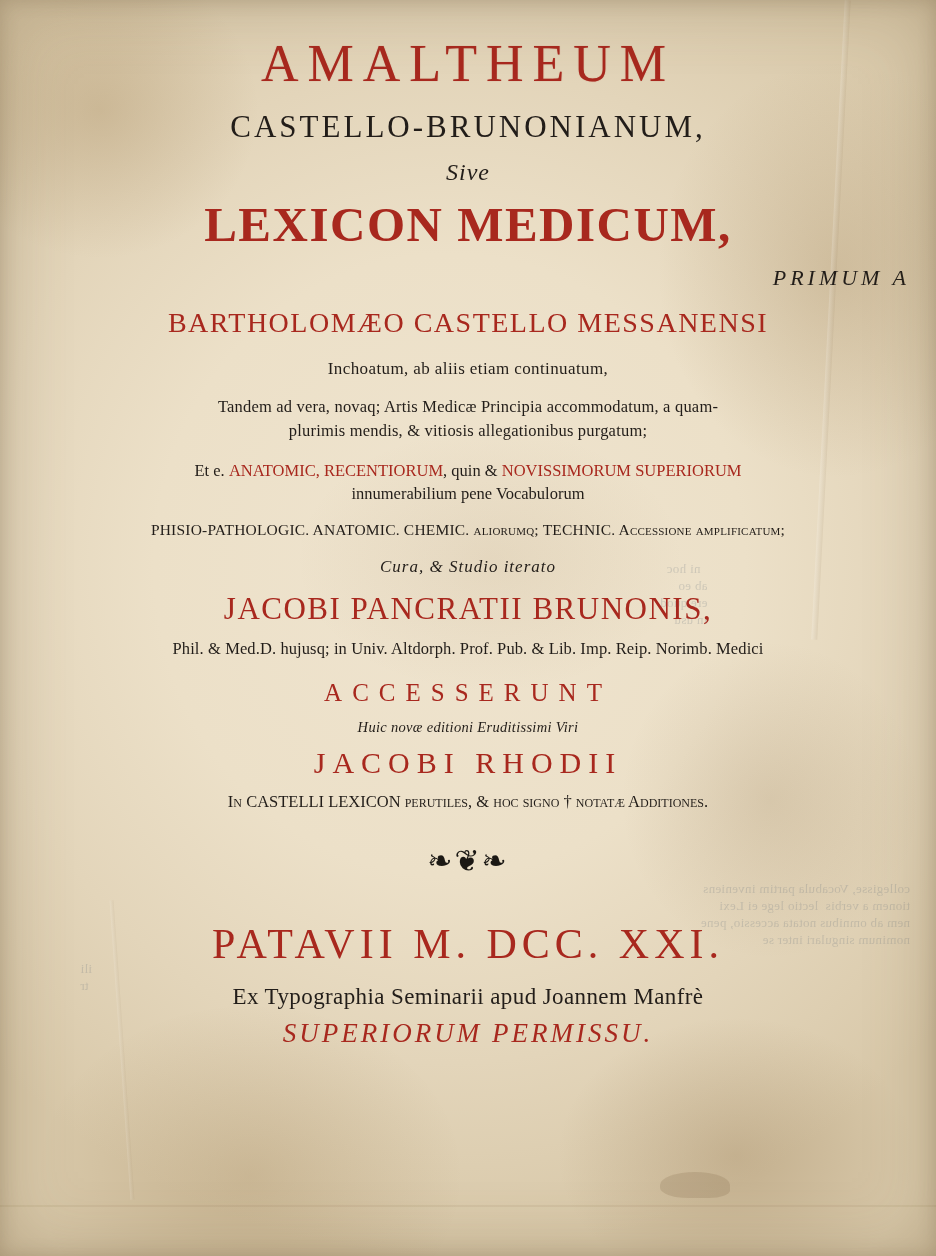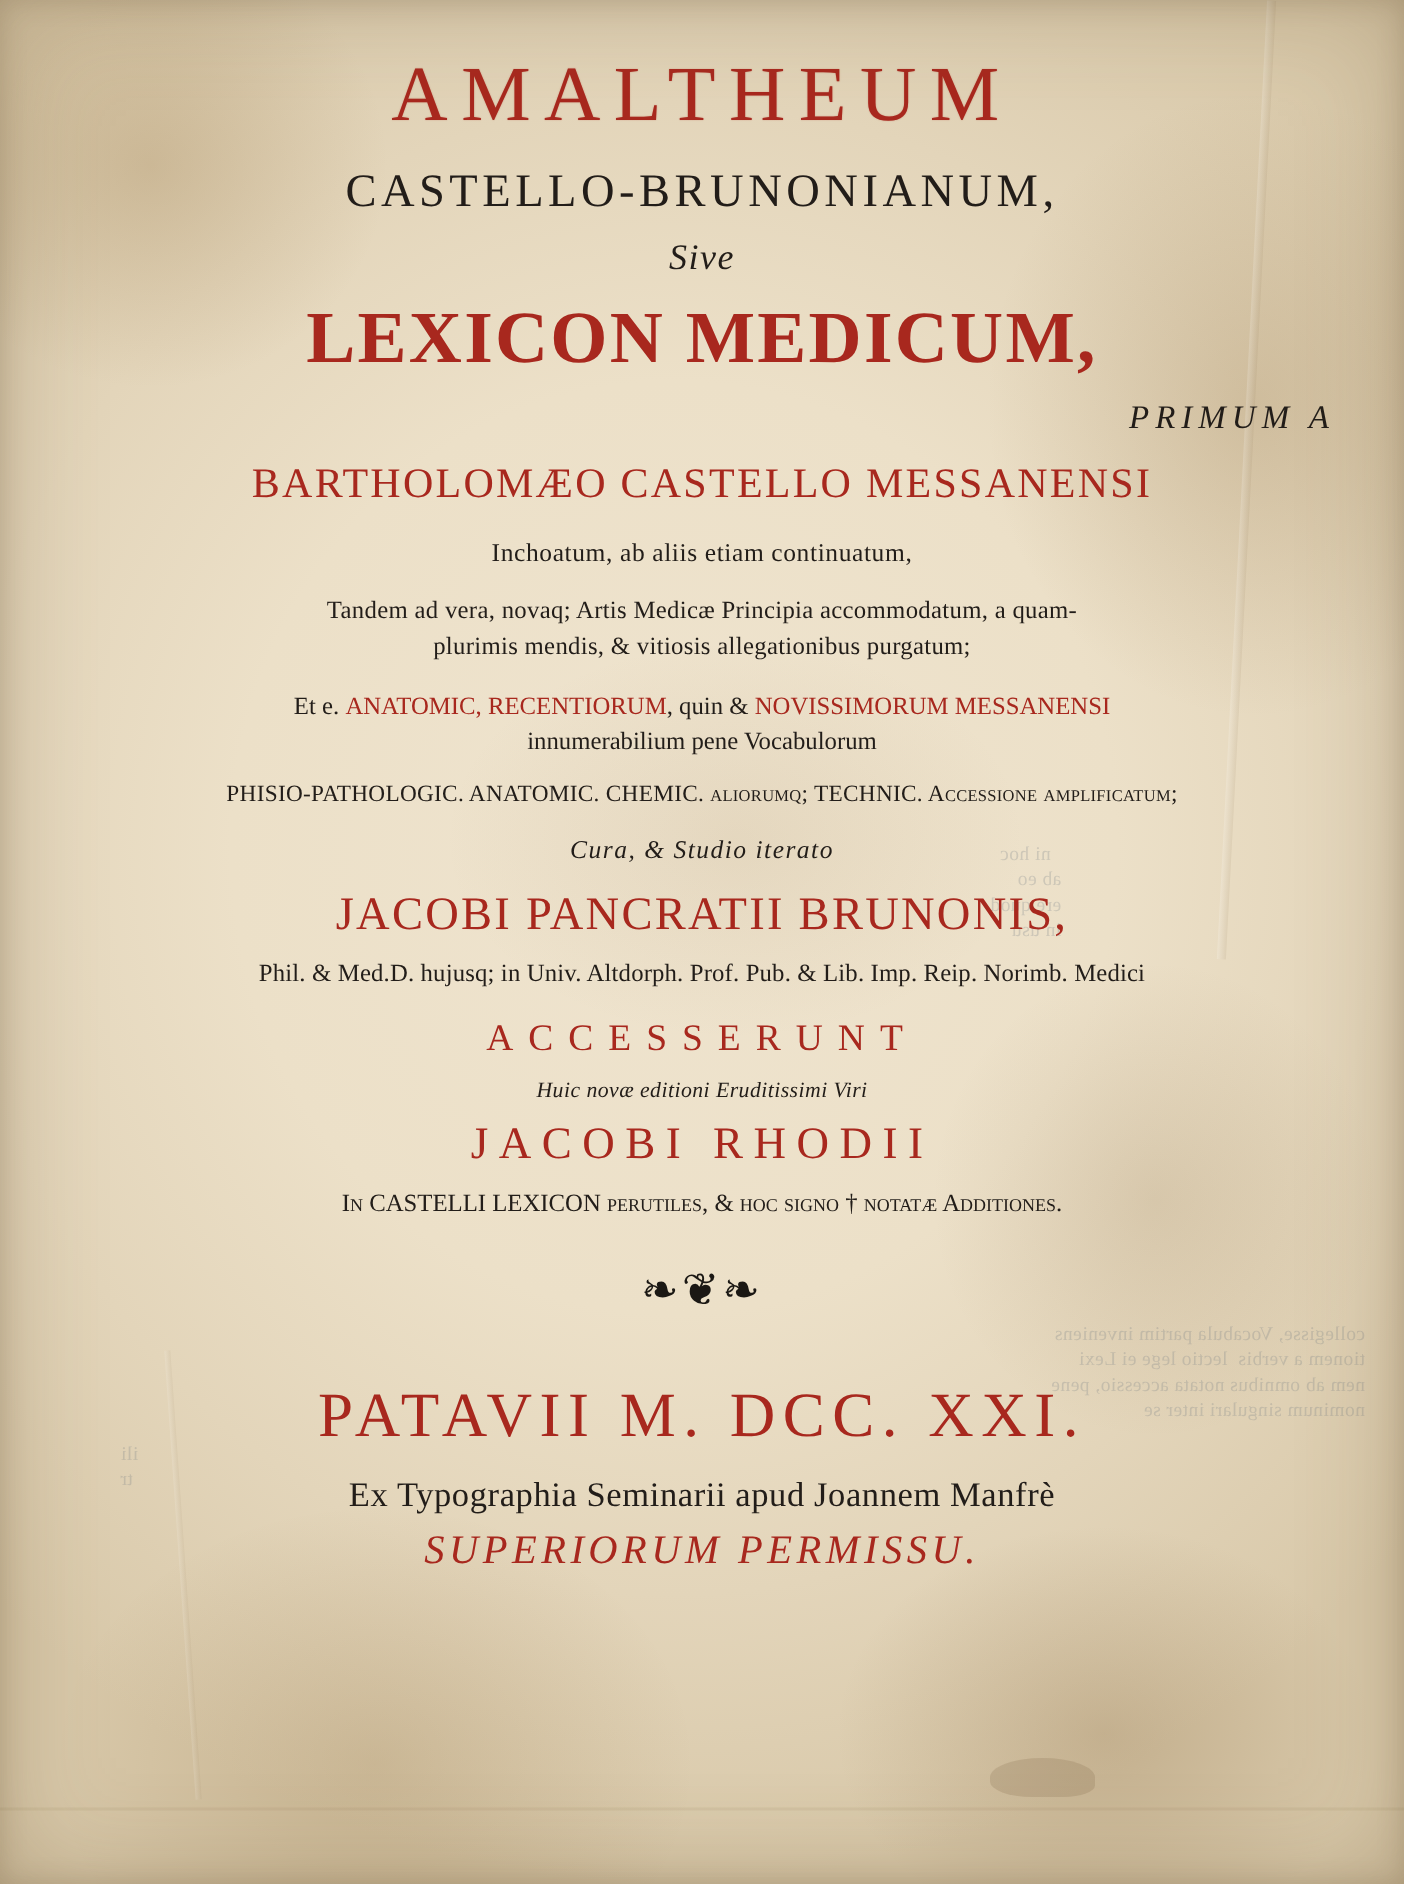--- a/index.html
+++ b/index.html
@@ -56,21 +56,21 @@
     letter-spacing: 0.3px;
     transform: scaleX(-1);
     pointer-events: none;
     user-select: none;
     white-space: pre;
   }
   .content {
     position: relative;
     z-index: 5;
     text-align: center;
-    padding: 0 46px;
+    padding: 0 26px;
     color: #1d1a17;
   }
   .red   { color: #a8281e; }
   .black { color: #221d19; }
 
   .l-amaltheum {
     font-size: 52px;
     letter-spacing: 9px;
     font-weight: 400;
     margin-top: 34px;
@@ -247,21 +247,21 @@
 
     <div class="l-tandem black">
       <div>Tandem ad vera, novaq; Artis Medicæ Principia accommodatum, a quam-</div>
       <div>plurimis mendis, &amp; vitiosis allegationibus purgatum;</div>
     </div>
 
     <div class="l-etc">
       <div>
         <span class="black">Et e.</span>
         <span class="red sc">ANATOMIC, RECENTIORUM</span><span class="black">, quin &amp;</span>
-        <span class="red sc">NOVISSIMORUM MESSANENSI</span>
+        <span class="red sc">NOVISSIMORUM SUPERIORUM</span>
       </div>
       <div class="black">innumerabilium pene Vocabulorum</div>
     </div>
 
     <div class="l-physio black sc">PHISIO-PATHOLOGIC. ANATOMIC. CHEMIC. aliorumq; TECHNIC. Accessione amplificatum;</div>
 
     <div class="l-cura black">Cura, &amp; Studio iterato</div>
 
     <div class="l-jacobi red">JACOBI PANCRATII BRUNONIS,</div>
 

